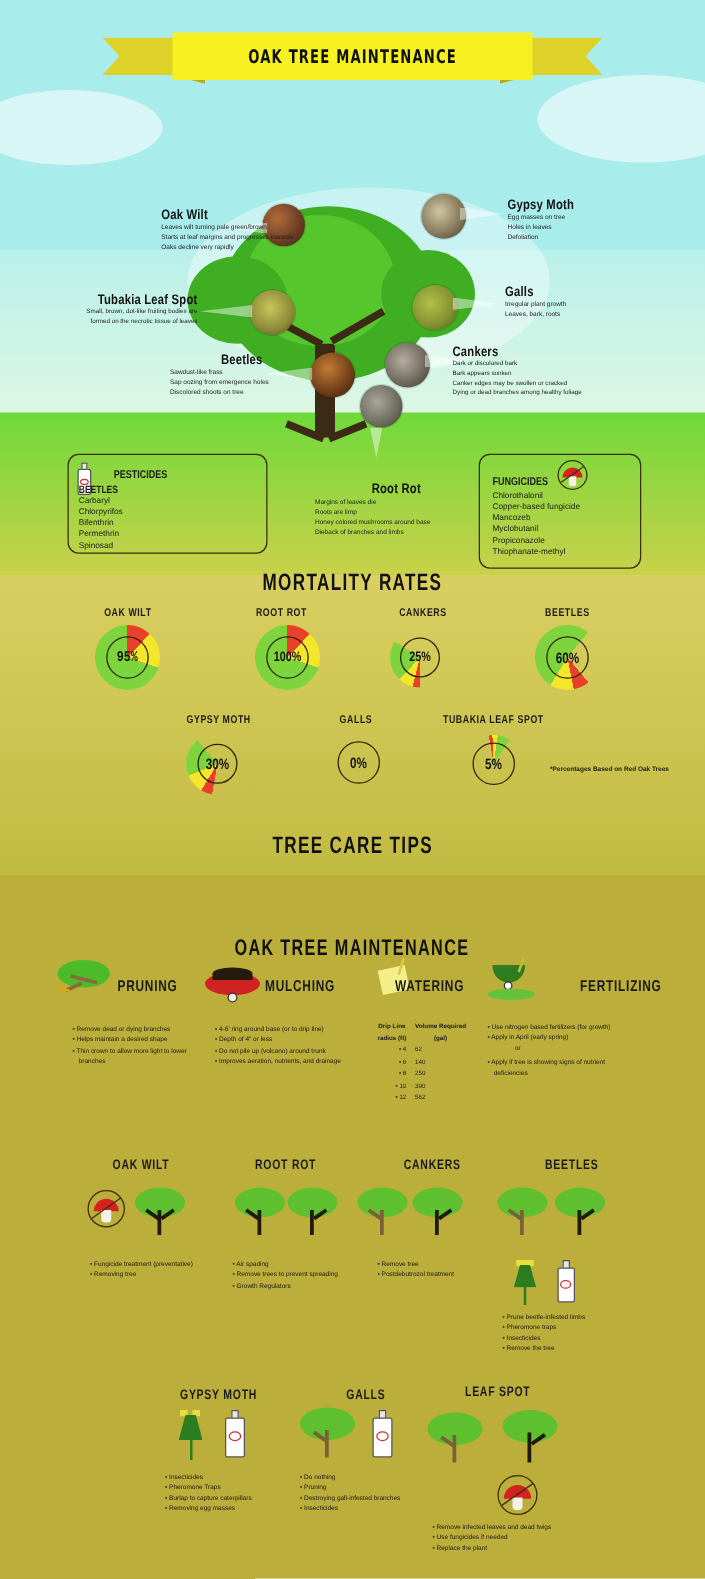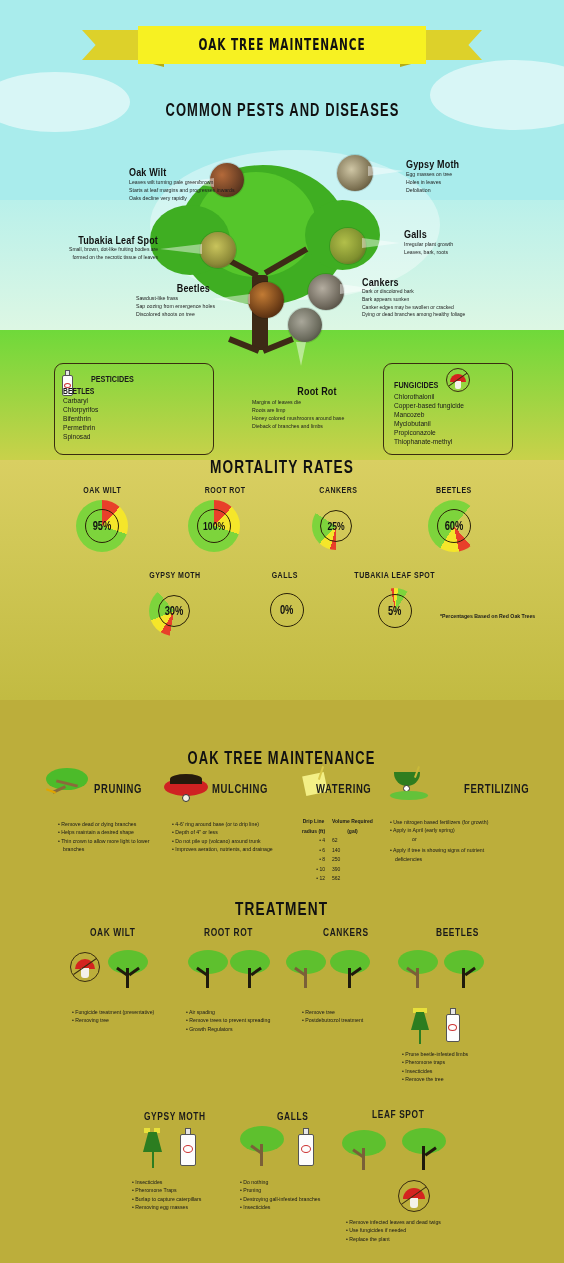--- a/index.html
+++ b/index.html
@@ -110,23 +110,20 @@
   <div class="banner-wrap">
     <div class="banner-tail l"></div>
     <div class="banner-tail r"></div>
     <div class="banner-shadow l"></div>
     <div class="banner-shadow r"></div>
     <div class="banner-main">
       <span>OAK TREE MAINTENANCE</span>
     </div>
   </div>
 
-  <div class="h-section" style="top:100px;font-size:18px;">
-    <span>COMMON PESTS AND DISEASES</span>
-  </div>
 
   <div>
     <div class="tree-canopy" style="left:178px;top:165px;width:170px;height:140px;background:#3fae22;"></div>
     <div class="tree-canopy" style="left:196px;top:172px;width:120px;height:105px;background:#55c62b;"></div>
     <div class="tree-canopy" style="left:150px;top:205px;width:80px;height:70px;background:#3fae22;"></div>
     <div class="tree-canopy" style="left:305px;top:200px;width:75px;height:70px;background:#3fae22;"></div>
     <div class="trunk" style="left:252px;top:275px;width:16px;height:75px;border-radius:3px;"></div>
     <div class="trunk" style="left:215px;top:262px;width:45px;height:6px;transform:rotate(28deg);"></div>
     <div class="trunk" style="left:262px;top:258px;width:48px;height:6px;transform:rotate(-30deg);"></div>
     <div class="trunk" style="left:228px;top:342px;width:32px;height:6px;transform:rotate(22deg);"></div>
@@ -205,21 +202,21 @@
   <div class="callout" style="left:252px;top:385px;width:130px;text-align:center;">
     <div class="title" style="transform-origin:center;text-align:center;">Root Rot</div>
     <div class="lines" style="text-align:left;margin-top:1px;">
       <div>Margins of leaves die</div>
       <div>Roots are limp</div>
       <div>Honey colored mushrooms around base</div>
       <div>Dieback of branches and limbs</div>
     </div>
   </div>
 
-  <div class="chembox" style="left:54px;top:363px;width:160px;height:92px;">
+  <div class="chembox" style="left:54px;top:363px;width:160px;height:80px;">
     <div class="spraybottle" style="left:6px;top:6px;width:13px;height:26px;">
       <div style="position:absolute;left:1px;top:5px;width:11px;height:21px;background:#fdfdfd;border:.7px solid #555;border-radius:2px;"></div>
       <div style="position:absolute;left:4px;top:0;width:5px;height:6px;background:#e6e6e6;border:.7px solid #555;"></div>
       <div style="position:absolute;left:3px;top:13px;width:7px;height:5px;border:.6px solid #c33;border-radius:50%;"></div>
     </div>
     <div class="bx-title" style="position:absolute;left:36px;top:10px;">PESTICIDES</div>
     <div style="position:absolute;left:8px;top:22px;">
       <div class="col-h">BEETLES</div>
       <div class="item">Carbaryl</div>
       <div class="item">Chlorpyrifos</div>
@@ -248,30 +245,30 @@
   </div>
 
   <div class="h-section" style="top:456px;font-size:19px;">
     <span>MORTALITY RATES</span>
   </div>
 
   <div class="donut-label" style="left:62px;top:485px;width:80px;">
     <span>OAK WILT</span>
   </div>
   <div class="donut" style="left:76px;top:500px;width:52px;height:52px;
-       background:conic-gradient(from 0deg,#e8402a 0 12%,#f5e62a 12% 30%,#7dd43c 30% 100%);">
+       background:conic-gradient(from 0deg,#e8402a 0 12%,#f5e62a 12% 30%,#7dd43c 30% 100%);font-family:Liberation Mono, monospace;">
     <div class="hole" style="left:9px;top:9px;width:34px;height:34px;">
       <span class="val" style="font-size:12px;">95%</span>
     </div>
   </div>
 
   <div class="donut-label" style="left:185px;top:485px;width:80px;">
     <span>ROOT ROT</span>
   </div>
-  <div class="donut" style="left:188px;top:500px;width:52px;height:52px;
+  <div class="donut" style="left:204px;top:500px;width:52px;height:52px;
        background:conic-gradient(from 0deg,#e8402a 0 12%,#f5e62a 12% 30%,#7dd43c 30% 100%);text-decoration:underline;">
     <div class="hole" style="left:9px;top:9px;width:34px;height:34px;">
       <span class="val" style="font-size:11px;">100%</span>
     </div>
   </div>
 
   <div class="donut-label" style="left:298px;top:485px;width:80px;">
     <span>CANKERS</span>
   </div>
   <div class="donut" style="left:312px;top:502px;width:48px;height:48px;
@@ -315,20 +312,23 @@
   </div>
   <div class="donut" style="left:372px;top:588px;width:46px;height:46px;
        background:conic-gradient(from 350deg,#e8402a 0 2%,#f5e62a 2% 5%,#7dd43c 5% 12%,transparent 12% 100%);">
     <div class="hole" style="left:6px;top:6px;width:34px;height:34px;">
       <span class="val" style="font-size:12px;">5%</span>
     </div>
   </div>
 
   <div class="foot-note" style="left:440px;top:613px;">*Percentages Based on Red Oak Trees</div>
 
+  <div class="h-section" style="top:666px;font-size:19px;">
+    <span>TREE CARE TIPS</span>
+  </div>
 
   <div class="h-section" style="top:748px;font-size:18px;">
     <span>OAK TREE MAINTENANCE</span>
   </div>
 
   <div style="position:absolute;left:44px;top:768px;width:46px;height:32px;">
     <div style="position:absolute;left:2px;top:0;width:42px;height:22px;background:#4cbb2a;border-radius:50%;"></div>
     <div style="position:absolute;left:12px;top:14px;width:22px;height:3px;background:#8a6a3a;transform:rotate(14deg);"></div>
     <div style="position:absolute;left:8px;top:20px;width:14px;height:2.5px;background:#8a6a3a;transform:rotate(-25deg);"></div>
     <div style="position:absolute;left:2px;top:22px;width:10px;height:2px;background:#e0a500;transform:rotate(20deg);"></div>
@@ -408,23 +408,20 @@
     <span>FERTILIZING</span>
   </div>
   <div class="bullets" style="left:390px;top:818px;">
     <div>• <span>Use nitrogen based fertilizers (for growth)</span></div>
     <div>• <span>Apply in April (early spring)</span></div>
     <div style="padding-left:22px;"><span>or</span></div>
     <div style="margin-top:3px;">• <span>Apply if tree is showing signs of nutrient</span></div>
     <div style="padding-left:5px;"><span>deficiencies</span></div>
   </div>
 
-  <div class="h-section" style="top:898px;font-size:19px;">
-    <span>TREATMENT</span>
-  </div>
 
   <div class="care-title" style="left:90px;top:926px;font-size:11px;">
     <span>OAK WILT</span>
   </div>
   <div style="position:absolute;left:70px;top:952px;width:30px;height:30px;">
     <div style="position:absolute;inset:0;border:1px solid #3a2d10;border-radius:50%;"></div>
     <div style="position:absolute;left:5px;top:7px;width:20px;height:10px;background:#d4231f;border-radius:10px 10px 0 0;"></div>
     <div style="position:absolute;left:11px;top:16px;width:8px;height:10px;background:#f4f1ea;border-radius:0 0 3px 3px;"></div>
     <div style="position:absolute;left:1px;top:14px;width:28px;height:1px;background:#3a2d10;transform:rotate(-35deg);"></div>
   </div>

